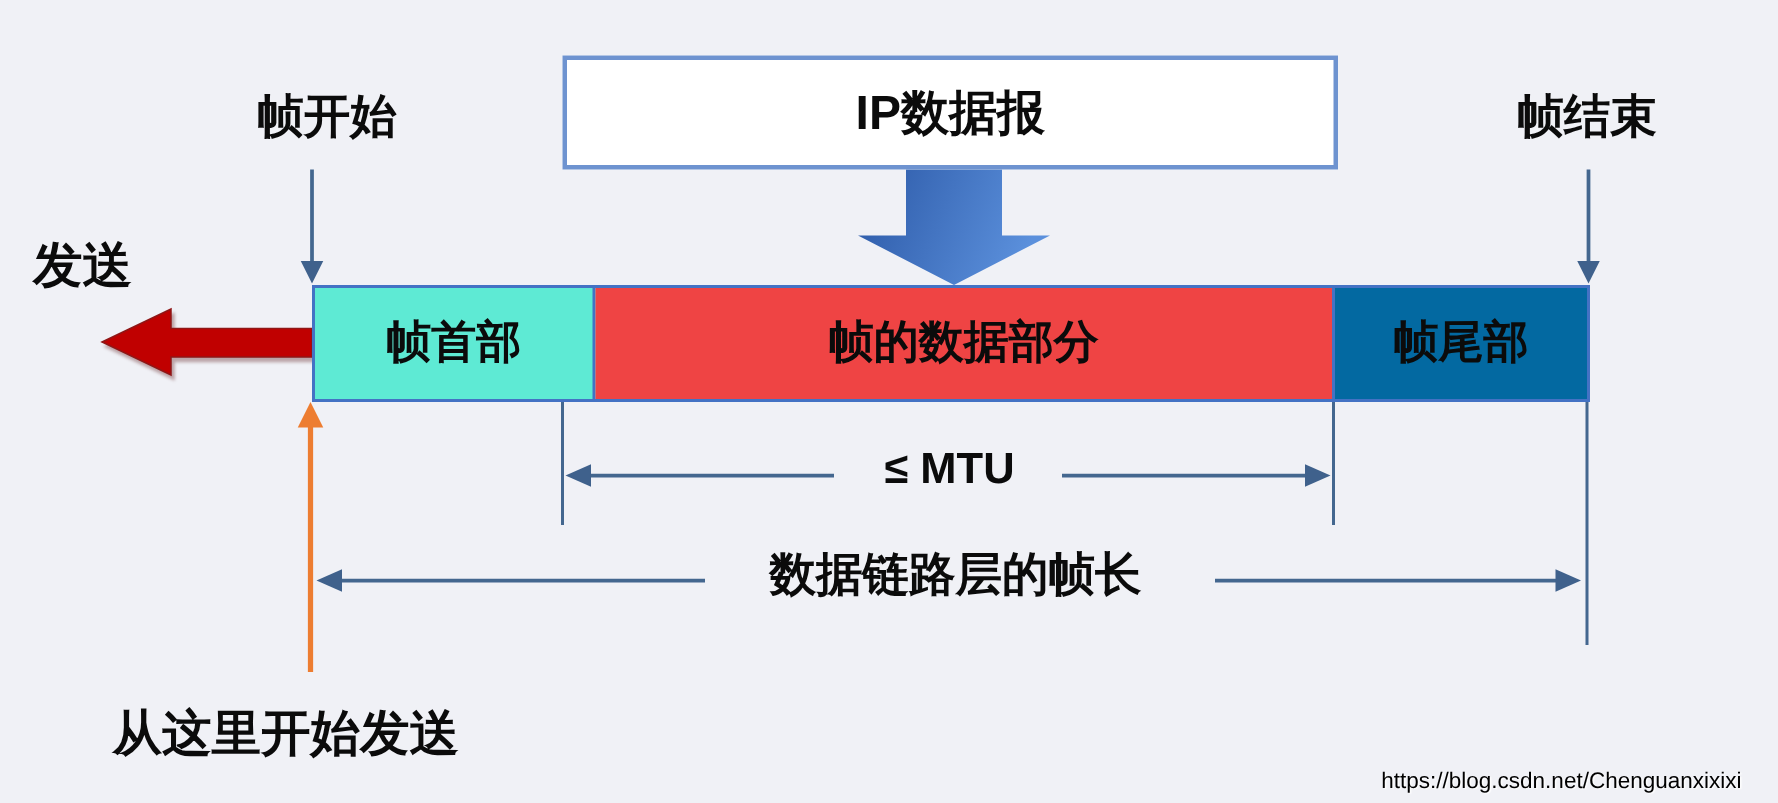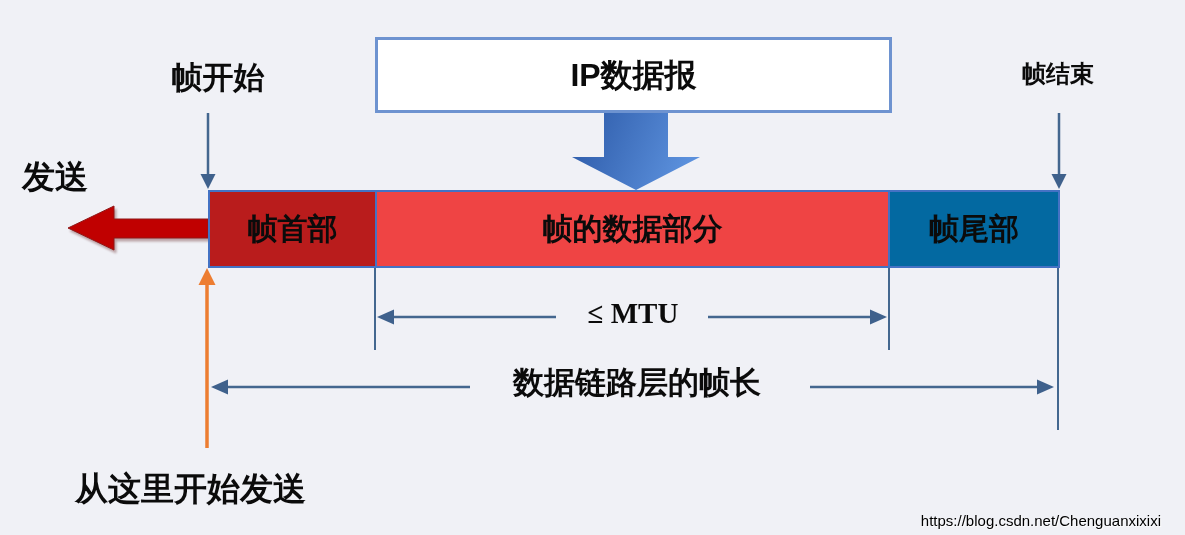--- a/index.html
+++ b/index.html
@@ -36,31 +36,31 @@
     border:2px solid #4472c4;
     box-sizing:border-box;
     display:flex;
   }
   .frame-cell{
     display:flex;align-items:center;justify-content:center;
     font-size:30px;font-weight:700;
     box-sizing:border-box;
     height:100%;
   }
-  .frame-header{width:167px;background:#b91c1c;border-right:2px solid #4472c4;}
+  .frame-header{width:187px;background:#5eead4;border-right:2px solid #4472c4;}
   .frame-data{flex:1;background:#ef4444;}
   .frame-trailer{width:170px;background:#0369a1;border-left:2px solid #4472c4;}
   
   .t-frame-start{left:153px;top:62px;width:130px;text-align:center;font-size:31px;}
-  .t-frame-end{left:993px;top:62px;width:130px;text-align:center;font-size:24px;}
+  .t-frame-end{left:993px;top:62px;width:130px;text-align:center;font-size:31px;}
   .t-send{left:22px;top:160px;font-size:33px;}
   .t-mtu{
     left:558px;top:299px;width:150px;text-align:center;
     font-size:29px;font-weight:700;
-    font-family:Liberation Serif, serif;
+    font-family:Liberation Sans, sans-serif;
   }
   .t-frame-length{left:477px;top:367px;width:320px;text-align:center;font-size:31px;}
   .t-start-here{left:75px;top:472px;font-size:33px;}
   .watermark{
     right:24px;bottom:6px;
     font-size:15px;
     color:#000000;
     text-shadow:1px 1px 1px #ffffff;
     font-weight:400;
   }

